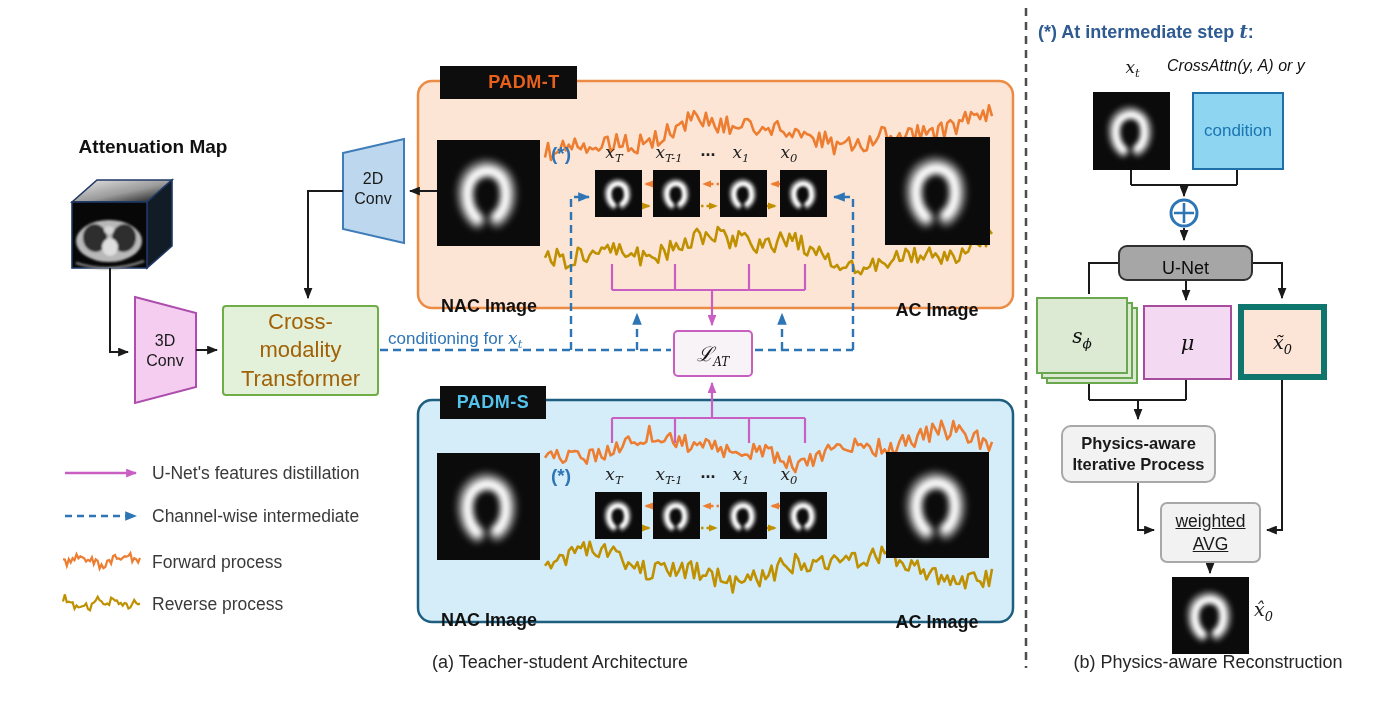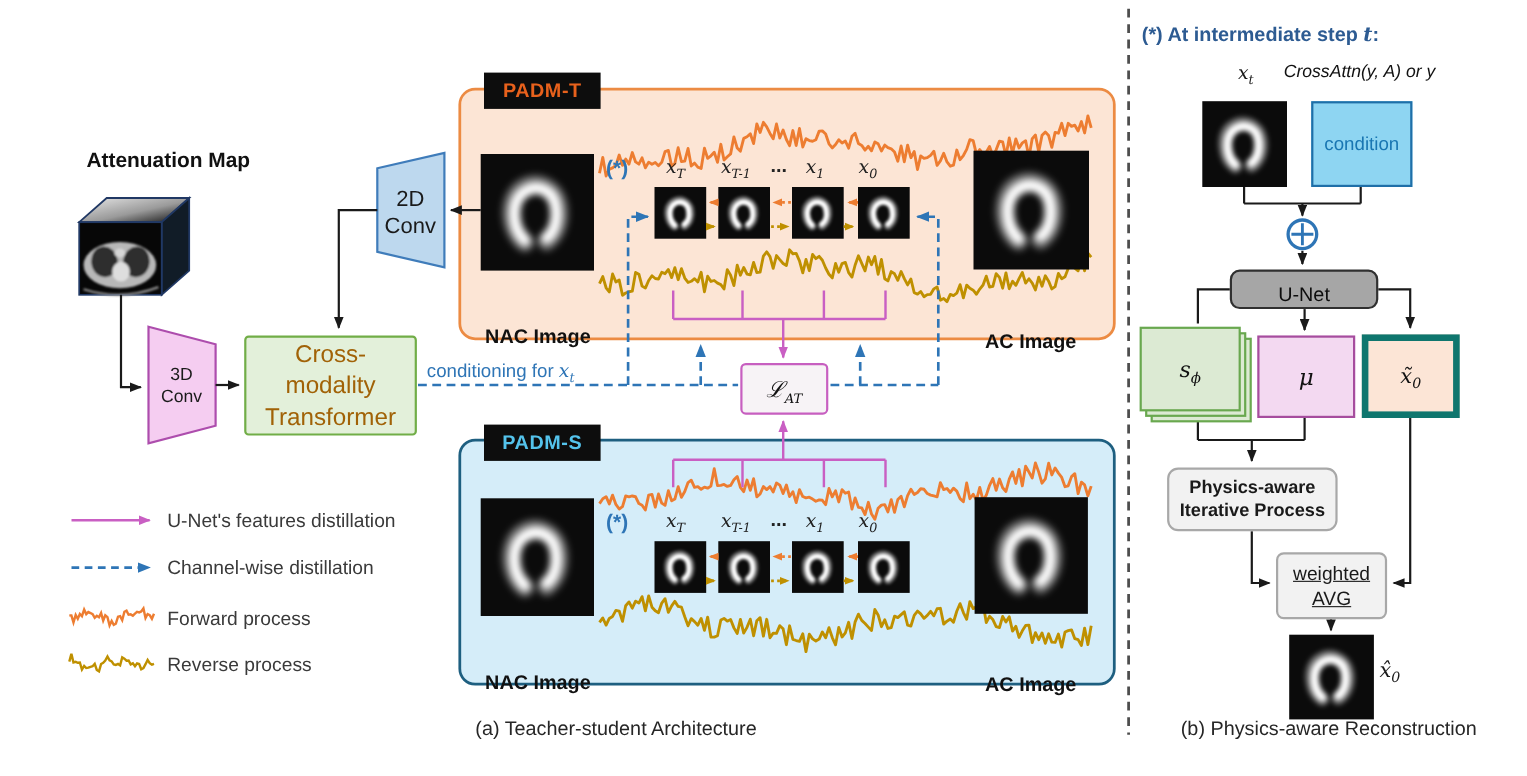--- a/index.html
+++ b/index.html
@@ -10,21 +10,21 @@
   .stage svg.layer { position:absolute; left:0; top:0; }
   .lbl { position:absolute; white-space:nowrap; }
   .center { text-align:center; }
   .flexbox { display:flex; align-items:center; justify-content:center; text-align:center; }
   .col { flex-direction:column; }
   .math { font-family:"DejaVu Serif", serif; font-style:italic; }
   .math sub { font-size:68%; line-height:0; }
   .bold { font-weight:bold; }
   .tag { position:absolute; background:#0d0d0d; display:flex; align-items:center; justify-content:center;
          font-weight:bold; font-size:18px; letter-spacing:.5px; }
-  .groupbox-label-t { color:#E8611C; }
+  .groupbox-label-t { color:#E8611C;padding-left:31px; }
   .groupbox-label-s { color:#54C3EC; }
   .imglabel { font-weight:bold; font-size:18px; color:#111;margin-top:44px; }
   .chainlbl { position:absolute; transform:translateX(-50%); font-size:17px; color:#222; }
   .star { position:absolute; font-weight:bold; font-size:19px; color:#2E75B6; }
   .legendlbl { position:absolute; font-size:17.5px; color:#3a3a3a; }
   .caption { position:absolute; font-size:18px; color:#262626; }
 </style>
 </head>
 <body>
 
@@ -186,21 +186,21 @@
     <rect x="1047" y="308" width="90" height="75" fill="#DCEAD3" stroke="#69A84F" stroke-width="2"></rect>
     <rect x="1042" y="303" width="90" height="75" fill="#DCEAD3" stroke="#69A84F" stroke-width="2"></rect>
     <rect x="1037" y="298" width="90" height="75" fill="#DCEAD3" stroke="#69A84F" stroke-width="2"></rect>
   </g>
 </svg>
 
 <div class="lbl center bold" style="left:28px; top:136px; width:250px; font-size:19px; color:#111;">Attenuation Map</div>
 
 <div class="lbl center" style="left:139px; top:331px; width:52px; font-size:16px; white-space:normal; line-height:1.25;">3D Conv</div>
 
-<div class="lbl center" style="left:346px; top:169px; width:54px; font-size:20px; white-space:normal; line-height:1.25;">2D Conv</div>
+<div class="lbl center" style="left:346px; top:169px; width:54px; font-size:16px; white-space:normal; line-height:1.25;">2D Conv</div>
 
 <div class="flexbox" style="position:absolute; left:222px; top:305px; width:157px; height:91px; background:#E3F0DA; border:2px solid #71AD47; border-radius:4px; box-sizing:border-box;">
   <span style="width:125px; font-size:22px; color:#a16207; line-height:1.3; white-space:normal;">Cross-modality Transformer</span>
 </div>
 
 <div class="tag groupbox-label-t" style="left:440px; top:66px; width:106px; height:33px;">PADM-T</div>
 <div class="tag groupbox-label-s" style="left:440px; top:386px; width:106px; height:33px;">PADM-S</div>
 
 <div class="lbl center imglabel" style="left:424px; top:252px; width:130px;">NAC Image</div>
 <div class="lbl center imglabel" style="left:872px; top:256px; width:130px;">AC Image</div>
@@ -224,21 +224,21 @@
 
 <div class="lbl" style="left:388px; top:328px; font-size:17px; color:#2E75B6;">
   <span>conditioning for </span><span class="math"><span>x</span><sub>t</sub></span>
 </div>
 
 <div class="flexbox" style="position:absolute; left:673px; top:330px; width:80px; height:47px; background:#F7F3F6; border:2px solid #C75FC0; border-radius:5px; box-sizing:border-box;">
   <span class="math" style="font-size:20px; color:#111;"><span>ℒ</span><sub style="font-size:60%;">AT</sub></span>
 </div>
 
 <div class="legendlbl" style="left:152px; top:463px;">U-Net's features distillation</div>
-<div class="legendlbl" style="left:152px; top:506px;">Channel-wise distillation</div>
+<div class="legendlbl" style="left:152px; top:506px;">Channel-wise intermediate</div>
 <div class="legendlbl" style="left:152px; top:552px;">Forward process</div>
 <div class="legendlbl" style="left:152px; top:594px;">Reverse process</div>
 
 <div class="caption center" style="left:300px; top:652px; width:520px;">(a) Teacher-student Architecture</div>
 
 <div class="lbl bold" style="left:1038px; top:21px; font-size:18px; color:#2D5B92;">
   <span>(*) At intermediate step </span><span class="math" style="font-weight:bold;">t</span><span>:</span>
 </div>
 
 <div class="lbl math" style="left:1110px; top:57px; width:45px; text-align:center; font-size:17px;"><span>x</span><sub>t</sub></div>

